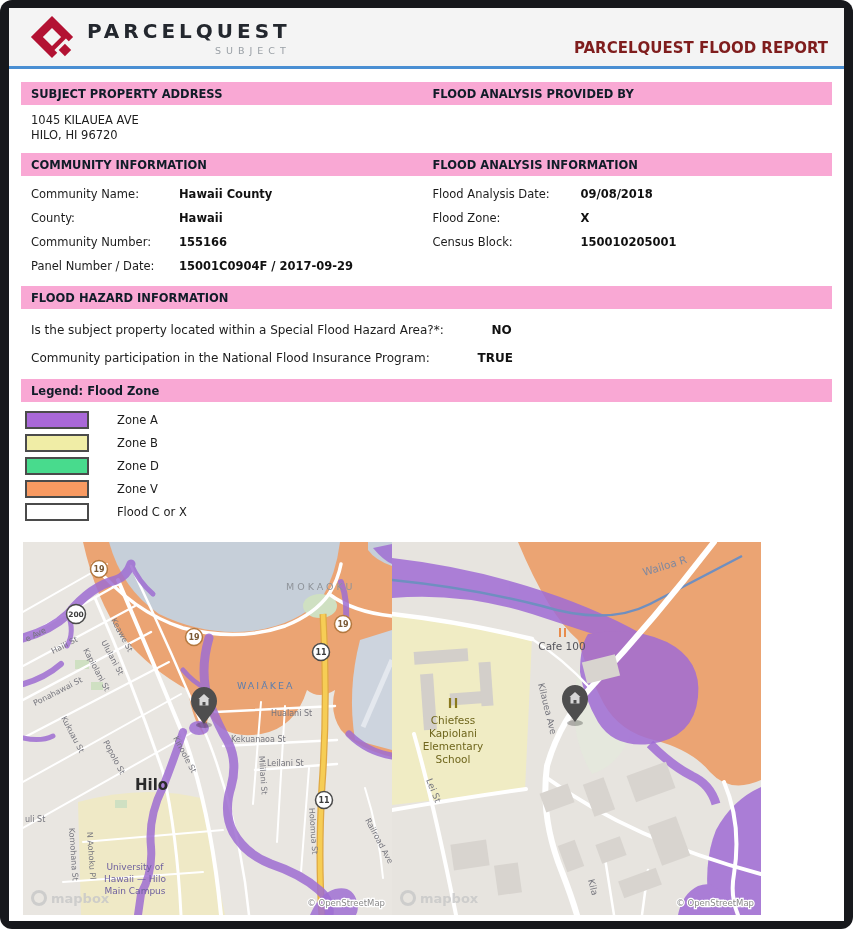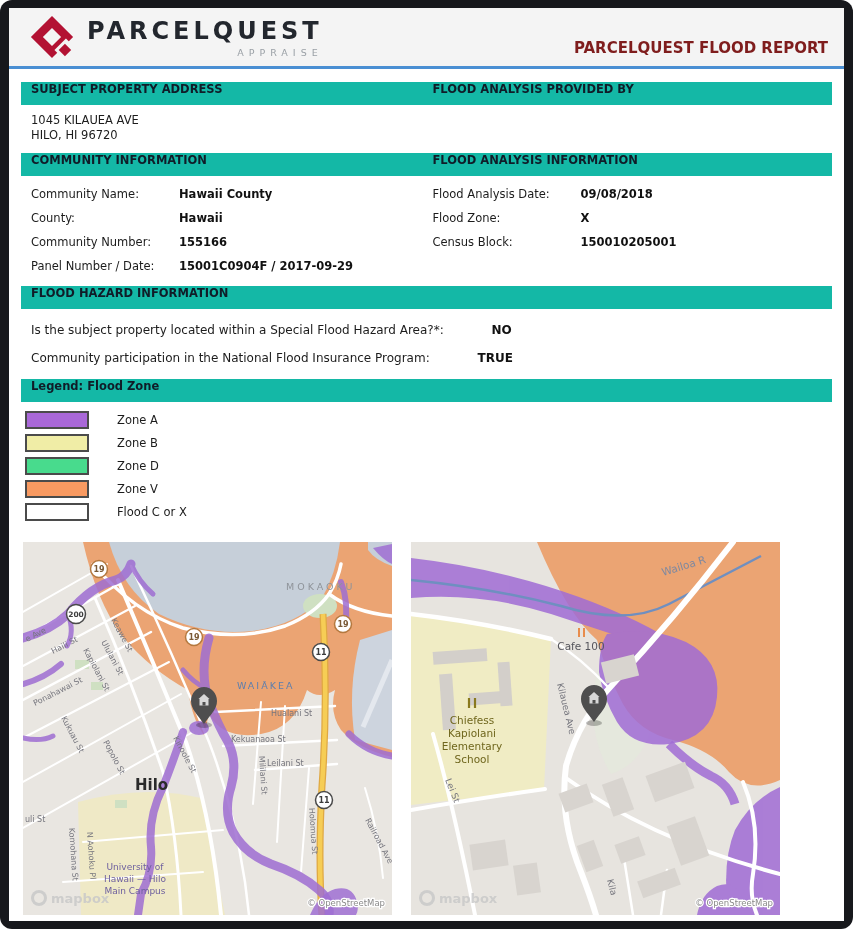--- a/index.html
+++ b/index.html
@@ -4,62 +4,62 @@
 <style>
   html,body{margin:0;padding:0;background:#ffffff;}
   *{box-sizing:border-box;}
   body{font-family:"DejaVu Sans","Liberation Sans",sans-serif;}
   .frame{width:853px;height:929px;background:#17181c;border-radius:12px;padding:8px 9px;position:relative;}
   .page{width:100%;height:100%;background:#ffffff;overflow:hidden;}
   
   .header{height:61px;background:#f4f4f4;border-bottom:3px solid #4a8fd3;display:flex;align-items:center;justify-content:space-between;padding:0 16px 0 20px;}
   .brand-wrap{display:flex;align-items:center;gap:12px;}
   .brand{display:flex;flex-direction:column;}
-  .brand-title{font-size:24px;font-weight:bold;letter-spacing:4px;color:#23272e;}
+  .brand-title{font-size:20px;font-weight:bold;letter-spacing:4px;color:#23272e;}
   .brand-sub{font-size:9.5px;letter-spacing:5px;color:#9aa0a6;align-self:flex-end;margin-top:2px;}
   .report-title{color:#7f1d1d;font-weight:bold;font-size:15px;align-self:flex-end;margin-bottom:9px;}
   
   .content{padding:13px 12px 0 12px;}
-  .bar{display:flex;background:#14b8a6;height:23px;font-weight:bold;font-size:11.5px;color:#101c28;}
+  .bar{display:flex;background:#f9a8d4;height:23px;align-items:center;font-weight:bold;font-size:11.5px;color:#101c28;}
   .bar .bcell-l{width:49.5%;padding-left:10px;}
   .bar .bcell-r{flex:1;padding-left:10px;}
   .addr{padding:8px 0 10px 10px;font-size:11.5px;color:#1c1c1c;line-height:15px;}
   .cols{display:flex;padding:6px 0 8px 0;}
   .col-l{width:49.5%;}
   .col-r{flex:1;}
   .kv{display:flex;height:24px;align-items:center;font-size:11.5px;color:#1c1c1c;padding-left:10px;}
   .kv .k{width:148px;flex:none;}
   .kv .v{font-weight:bold;color:#111;}
   .hazard{padding:9px 0 12px 10px;font-size:12px;color:#1c1c1c;}
   .hazard .hline{margin-top:5px;margin-bottom:14px;}
   .hazard b{color:#111;margin-left:44px;}
   .legend{padding:7px 0 2px 4px;}
   .leg-row{display:flex;align-items:center;height:22px;margin-bottom:1px;}
   .swatch{width:64px;height:18px;border:2px solid #4b4b4b;flex:none;}
   .leg-label{margin-left:28px;font-size:11.5px;color:#1c1c1c;}
-  .maps{display:flex;gap:19px;margin-top:16px;padding-left:2px;}
+  .maps{display:flex;gap:0;margin-top:16px;padding-left:2px;}
   .map{width:369px;height:373px;position:relative;background:#e9e6e1;flex:none;}
   svg text{font-family:"DejaVu Sans","Liberation Sans",sans-serif;}
 </style>
 </head>
 <body>
 
 <div class="frame">
 <div class="page">
 
   <div class="header">
     <div class="brand-wrap">
       <svg width="46" height="46" viewBox="0 0 48 48">
         <path fill="#b31233" fill-rule="evenodd" d="M24,2 L46,24 L24,46 L2,24 Z M24,14.5 L33.5,24 L24,33.5 L14.5,24 Z"></path>
         <line x1="41" y1="28" x2="29" y2="40" stroke="#f4f4f4" stroke-width="7"></line>
         <path fill="#b31233" d="M37.5,31 L44,37.5 L37.5,44 L31,37.5 Z"></path>
       </svg>
       <div class="brand">
         <span class="brand-title">PARCELQUEST</span>
-        <span class="brand-sub">APPRAISE</span>
+        <span class="brand-sub">SUBJECT</span>
       </div>
     </div>
     <div class="report-title">PARCELQUEST FLOOD REPORT</div>
   </div>
 
   <div class="content">
 
     <div class="bar">
       <div class="bcell-l">SUBJECT PROPERTY ADDRESS</div>
       <div class="bcell-r">FLOOD ANALYSIS PROVIDED BY</div>

